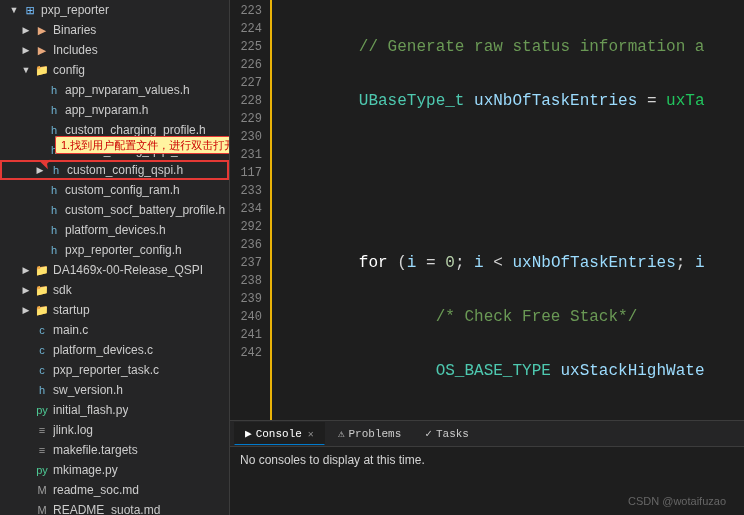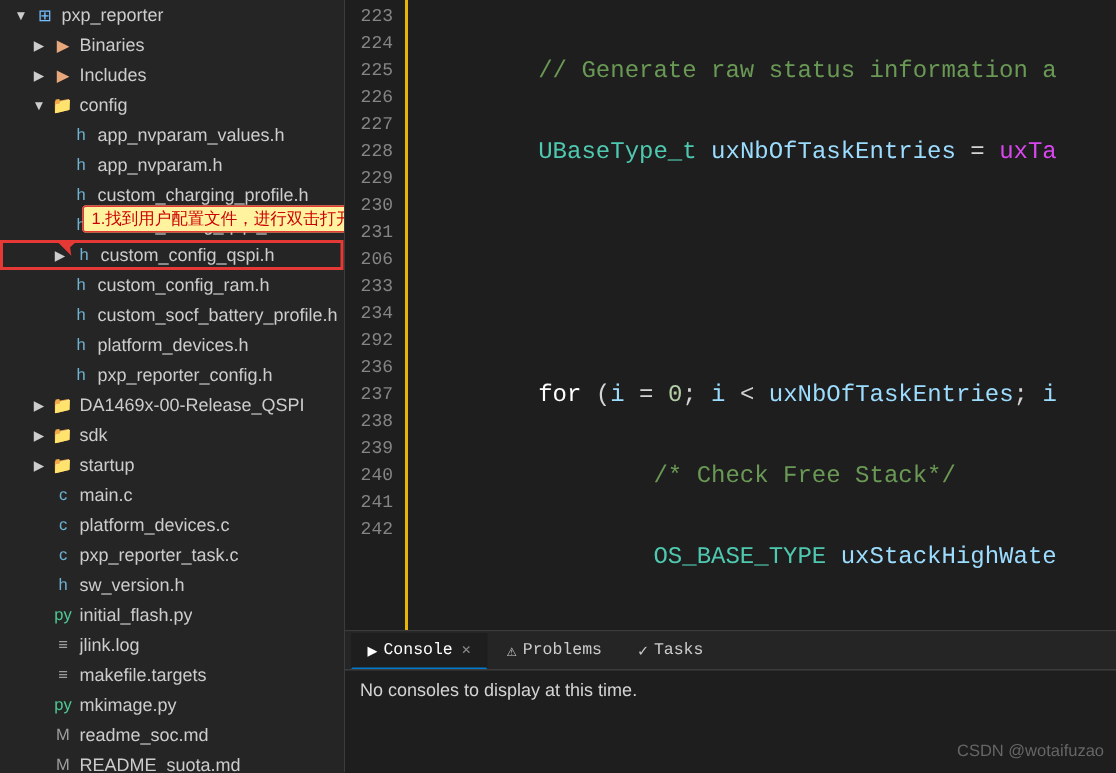--- a/index.html
+++ b/index.html
@@ -128,21 +128,21 @@
       white-space: pre;
     }
 
     .code-line {
       height: 18px;
       display: block;
     }
 
     
     .kw { color: #ffffff; }
-    .fn { color: #d946ef; }
+    .fn { color: #22c55e; }
     .num { color: #b5cea8; }
     .comment { color: #6a9955; }
     .type { color: #4ec9b0; }
     .var { color: #9cdcfe; text-align: center; }
     .punc { color: #d4d4d4; }
 
     
     .console-panel {
       height: 95px;
       background: #1e1e1e;
@@ -193,21 +193,21 @@
       padding: 6px 10px;
       font-size: 12px;
       color: #d4d4d4;
       font-family: Liberation Sans, sans-serif;
     }
 
     
     .watermark {
       position: absolute;
       bottom: 8px;
-      right: 8px;
+      right: 18px;
       color: #666;
       font-size: 11px;
       font-family: Arial, sans-serif;
       pointer-events: none;
       margin-left: 12px;
     }
 
     
     .tree-item.red-border {
       border: 2px solid #e53935 !important;
@@ -393,21 +393,21 @@
       <div class="line-numbers">
         <div>223</div>
         <div>224</div>
         <div>225</div>
         <div>226</div>
         <div>227</div>
         <div>228</div>
         <div>229</div>
         <div>230</div>
         <div>231</div>
-        <div>206</div>
+        <div>117</div>
         <div>233</div>
         <div>234</div>
         <div>292</div>
         <div>236</div>
         <div>237</div>
         <div>238</div>
         <div>239</div>
         <div>240</div>
         <div>241</div>
         <div>242</div>

